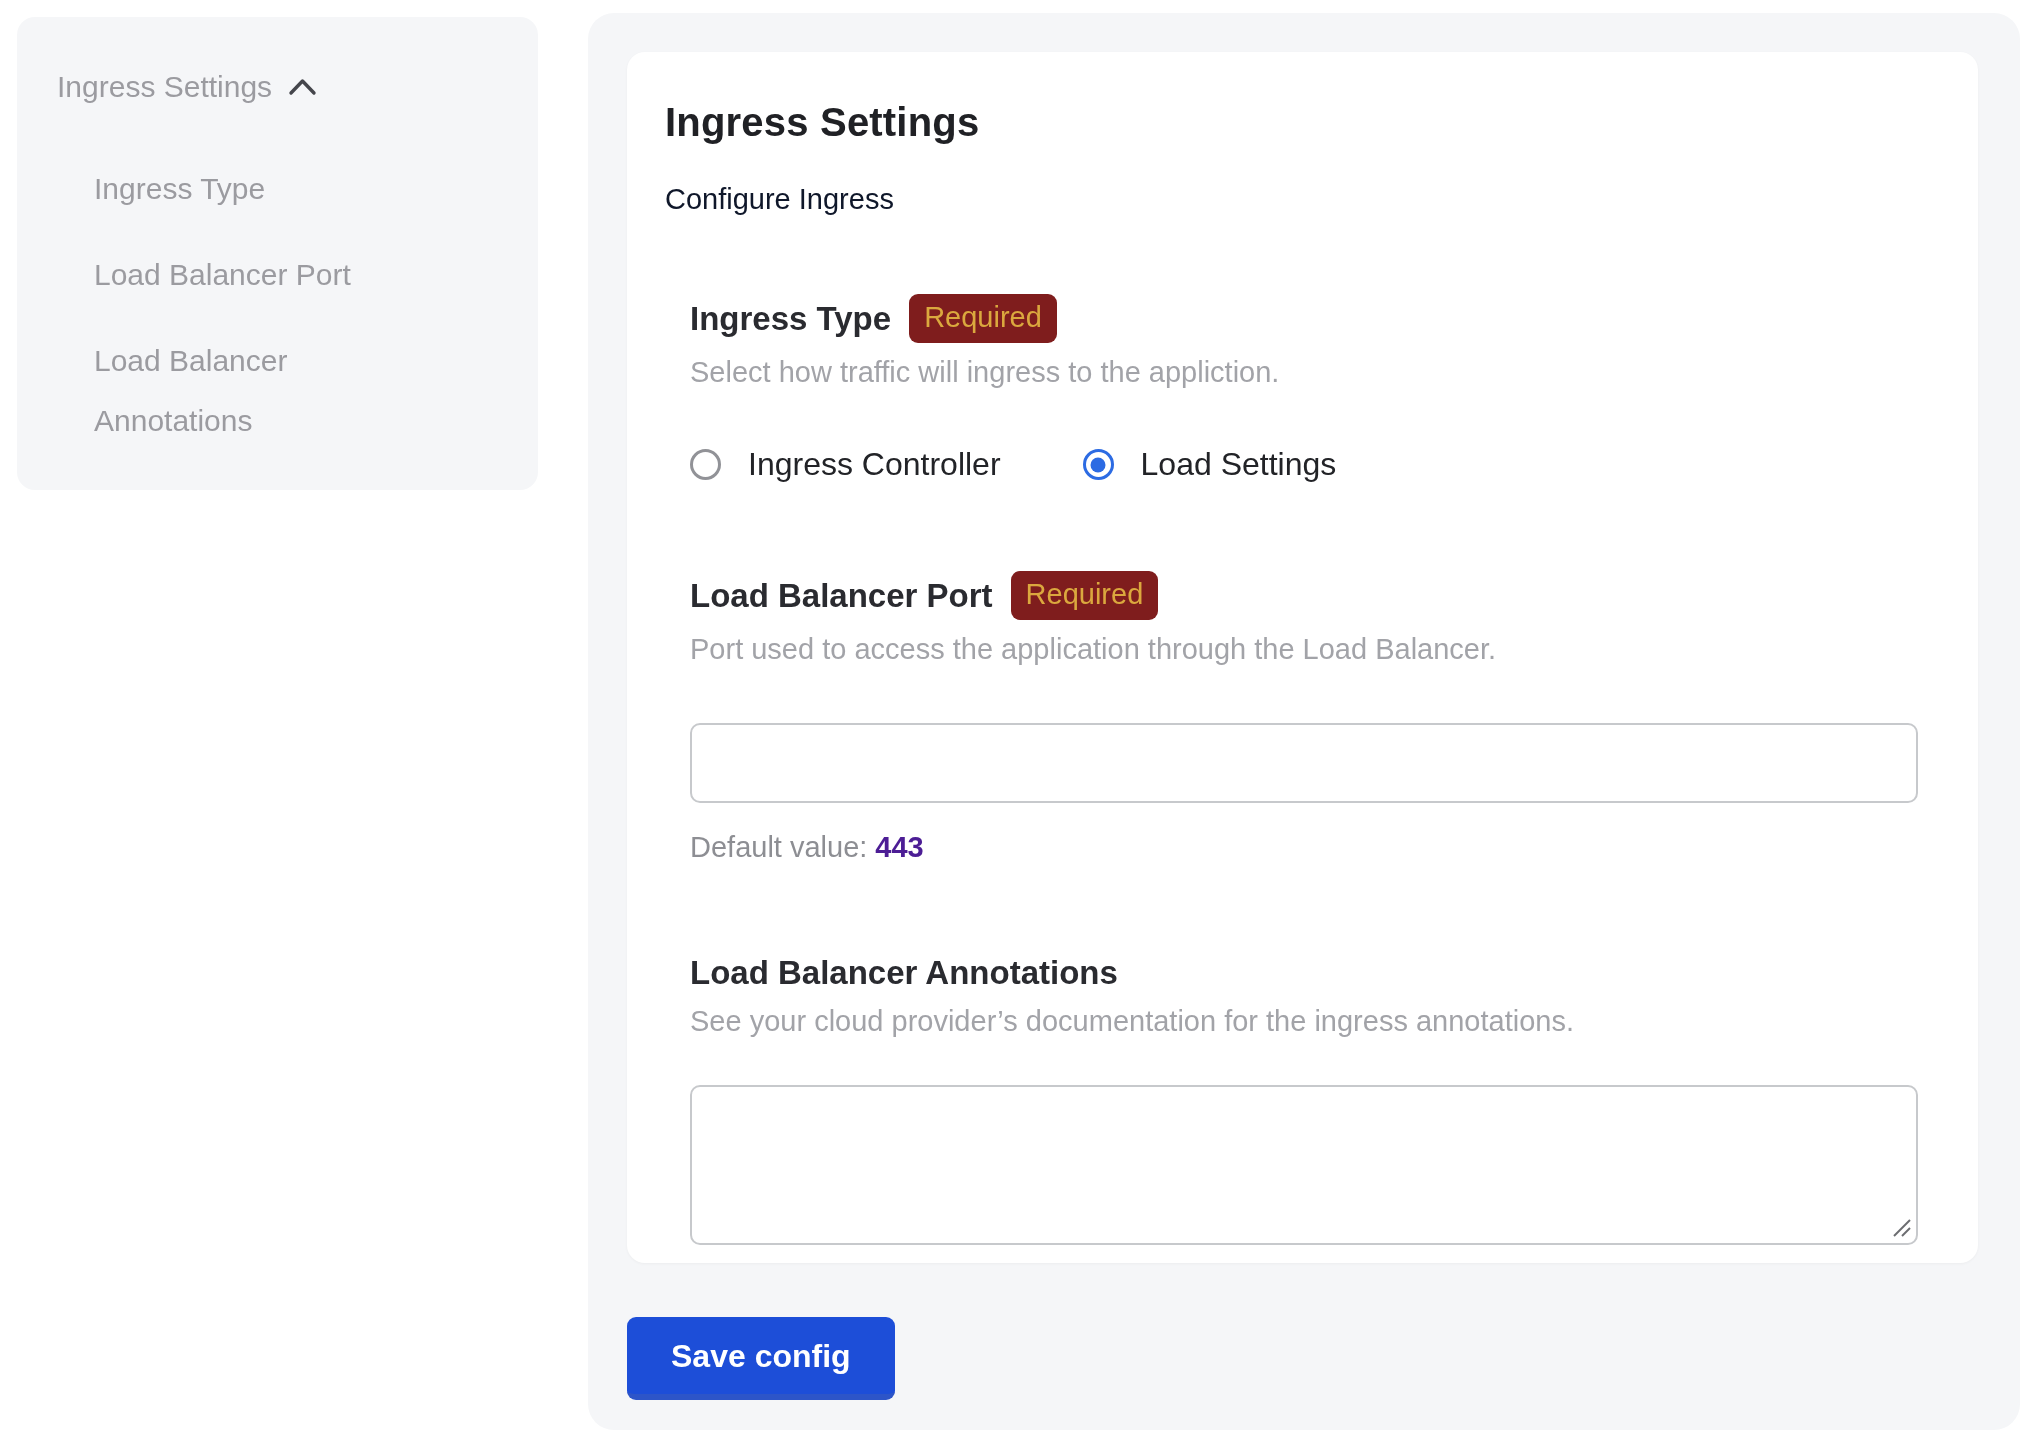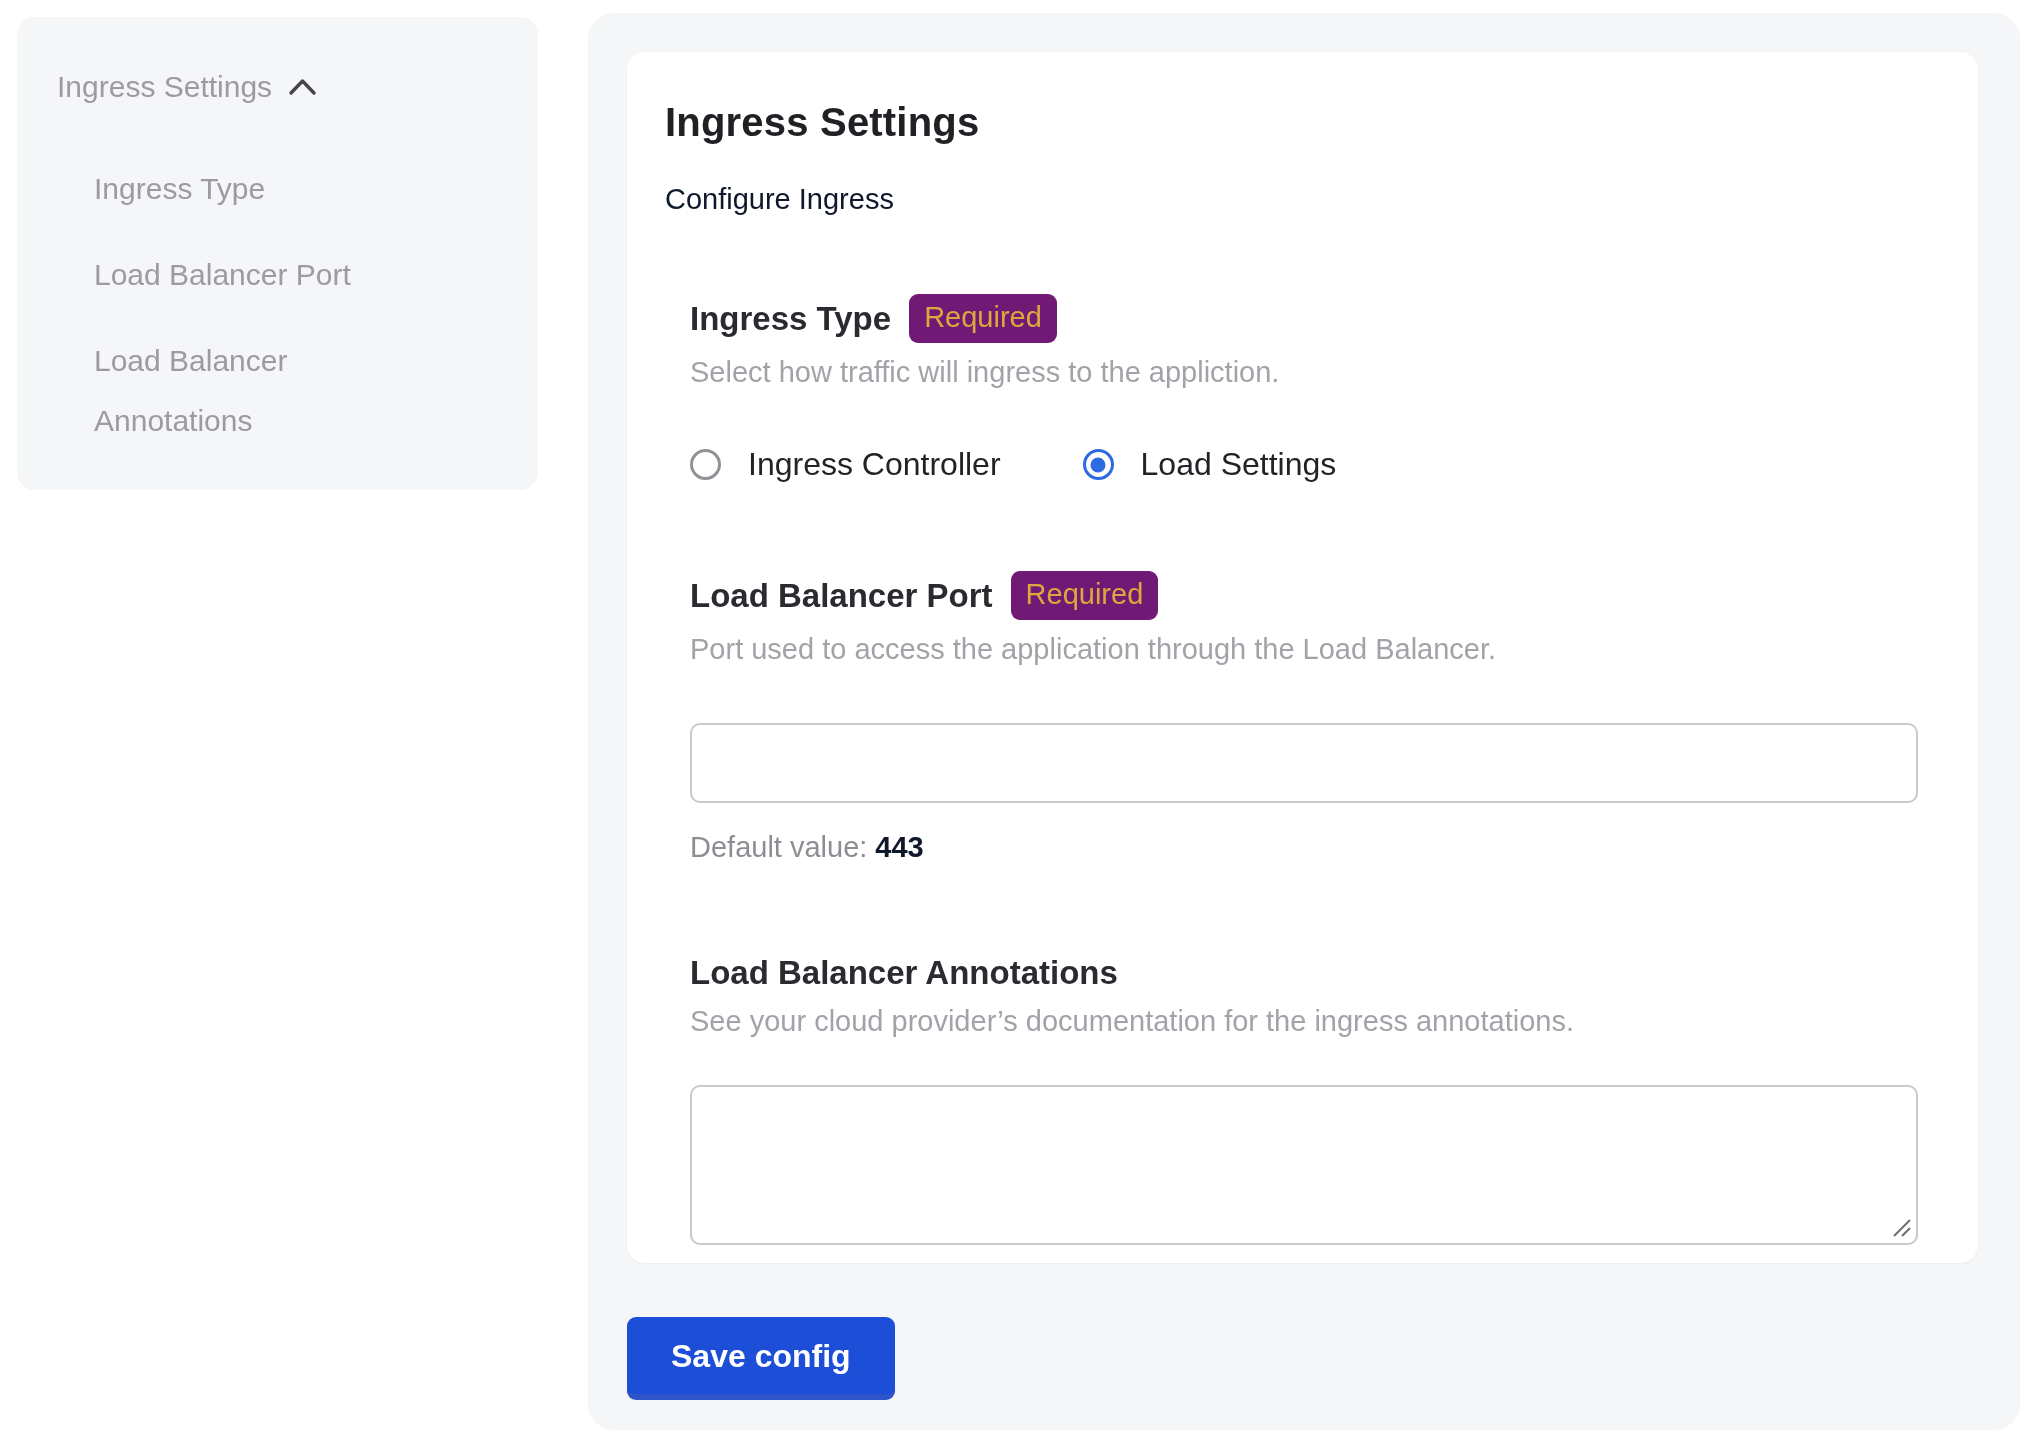--- a/index.html
+++ b/index.html
@@ -46,21 +46,21 @@
     padding: 48px 60px 0 38px;
   }
   .card-title { font-size: 40px; font-weight: bold; color: #202125; letter-spacing: 0.2px; }
   .card-subtitle { margin-top: 38px; font-size: 29px; color: #0f172a; }
 
   .section { margin-left: 25px; }
   .section-head { display: flex; align-items: center; }
   .section-label { font-size: 33px; font-weight: bold; color: #2a2b30; }
   .badge {
     margin-left: 18px;
-    background: #701a75; color: #dba83e;
+    background: #7f1d1d; color: #dba83e;
     font-size: 29px; line-height: 29px;
     padding: 9px 15px 11px 15px; border-radius: 9px;
   }
   .section-desc { margin-top: 13px; font-size: 29px; color: #a2a3a8; }
 
   .sec-ingress-type { margin-top: 78px; }
   .radio-row { margin-top: 57px; display: flex; align-items: flex-end; gap: 82px; }
   .radio-option { display: flex; align-items: center; gap: 27px; cursor: pointer; }
   .radio-circle {
     width: 31px; height: 31px; border-radius: 50%;
@@ -77,21 +77,21 @@
 
   .sec-lb-port { margin-top: 88px; }
   .text-input {
     display: block; margin-top: 57px;
     width: 1228px; height: 80px;
     border: 2px solid #c7c9cc; border-radius: 10px;
     background: #ffffff; font-size: 30px; color: #222;
     padding: 0 20px; outline: none;
   }
   .default-line { margin-top: 28px; font-size: 29px; color: #8d8e93; }
-  .default-value { color: #0f172a; font-weight: bold; margin-left: 8px; }
+  .default-value { color: #4c1d95; font-weight: bold; margin-left: 8px; }
 
   .sec-lb-annotations { margin-top: 90px; }
   .textarea-wrap { position: relative; margin-top: 47px; width: 1228px; }
   .text-area {
     display: block; width: 1228px; height: 160px;
     border: 2px solid #c7c9cc; border-radius: 10px;
     background: #ffffff; font-size: 30px; color: #222;
     padding: 14px 20px; outline: none; resize: none;
     font-family: "Liberation Sans", "DejaVu Sans", sans-serif;
   }

